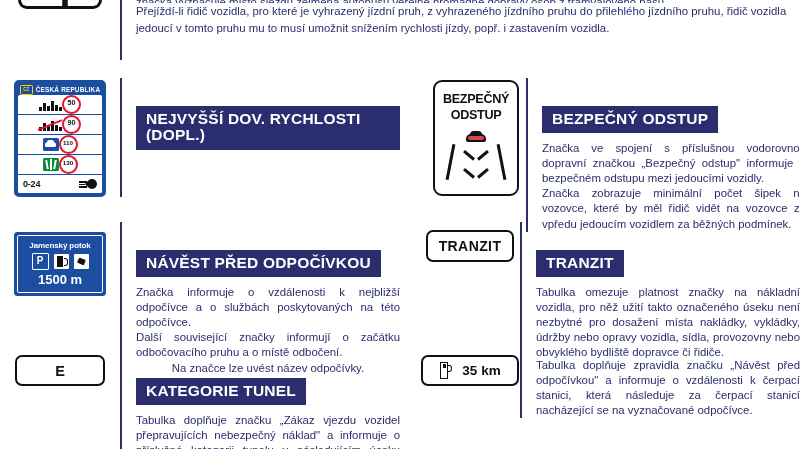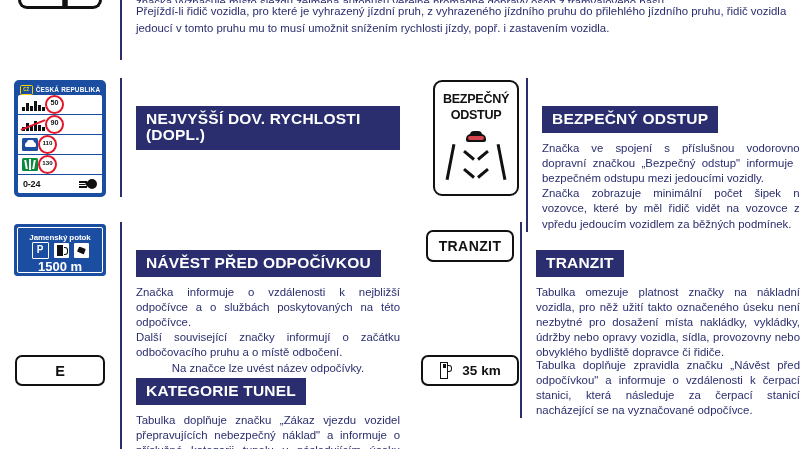--- a/index.html
+++ b/index.html
@@ -44,21 +44,21 @@
   
   .sign-bus{width:78px;height:56px;border:3px solid #111;border-bottom-left-radius:9px;border-bottom-right-radius:9px;border-top:0;position:relative;overflow:hidden;background:#fff;}
   .bus-curve{position:absolute;left:0;top:0;}
 
   
   .sign-cz{width:84px;border:2px solid #1b4ea0;background:#1b4ea0;border-radius:5px;padding:2px;}
   .cz-head{display:flex;align-items:center;justify-content:center;gap:3px;height:11px;}
   .cz-euro{width:11px;height:8px;background:#1b4ea0;border:.8px solid #ffd500;border-radius:1.5px;color:#ffd500;font-size:4.6px;line-height:7px;text-align:center;font-weight:bold;}
   .cz-head .nm{color:#fff;font-size:6.4px;font-weight:bold;letter-spacing:.2px;}
   .cz-rows{background:#fff;border-radius:2px;}
-  .cz-row{height:19px;display:flex;align-items:center;justify-content:flex-start;padding:0 4px;border-bottom:1.4px solid #1b4ea0;}
+  .cz-row{height:19px;display:flex;align-items:center;justify-content:center;padding:0 4px;border-bottom:1.4px solid #1b4ea0;}
   .cz-row:last-child{border-bottom:0;}
   .limit{width:15px;height:15px;border-radius:50%;border:2.2px solid #e2172a;background:#fff;color:#111;
          font-size:7.2px;font-weight:bold;line-height:11px;text-align:center;}
   .limit.w{font-size:6.2px;}
   .pix{height:12px;display:flex;align-items:flex-end;gap:1px;}
   .pix i{display:block;background:#111;width:3px;}
   .mwbox{width:16px;height:13px;background:#1b4ea0;border-radius:1.5px;position:relative;}
   .mwbox .car{position:absolute;left:2.5px;top:3.5px;width:11px;height:5px;background:#fff;border-radius:3px 3px 1.5px 1.5px;}
   .mwbox .car:after{content:"";position:absolute;left:2px;top:-2px;width:7px;height:3px;background:#fff;border-radius:2px 2px 0 0;}
   .grbox{width:16px;height:13px;background:#0a8a3c;border-radius:1.5px;position:relative;}
@@ -78,21 +78,21 @@
   .bo-car{position:absolute;left:50%;top:52px;transform:translateX(-50%);width:20px;height:8px;background:#111;border-radius:5px 5px 2px 2px;}
   .bo-car:after{content:"";position:absolute;left:4px;top:-3px;width:12px;height:5px;background:#111;border-radius:4px 4px 0 0;}
   .bo-car i{position:absolute;left:2px;top:2px;width:16px;height:3.5px;background:#d6444e;border-radius:2px;}
   .bo-line{position:absolute;width:3px;background:#111;}
   .bo-ar{position:absolute;width:22px;height:11px;}
   .bo-ar:before,.bo-ar:after{content:"";position:absolute;top:0;width:13px;height:2.6px;background:#111;}
   .bo-ar:before{left:0;transform:rotate(40deg);transform-origin:left top;}
   .bo-ar:after{right:0;transform:rotate(-40deg);transform-origin:right top;}
 
   
-  .sign-jp{width:92px;height:52px;background:#1b4ea0;border:1.5px solid #1b4ea0;border-radius:3px;padding:2px;box-sizing:border-box;}
+  .sign-jp{width:92px;height:64px;background:#1b4ea0;border:1.5px solid #1b4ea0;border-radius:3px;padding:2px;box-sizing:border-box;margin-top:8px;}
   .jp-in{width:100%;height:100%;border:1.4px solid #fff;border-radius:2px;box-sizing:border-box;
          display:flex;flex-direction:column;align-items:center;justify-content:space-between;padding:5px 0 5px 0;}
   .jp-name{color:#fff;font-size:8px;font-weight:bold;letter-spacing:-.1px;}
   .jp-icons{display:flex;gap:5px;align-items:center;}
   .jp-ic{width:15px;height:15px;background:#fff;border-radius:1px;position:relative;}
   .jp-ic.p{background:#1b4ea0;border:1.4px solid #fff;color:#fff;font-size:10px;font-weight:bold;text-align:center;line-height:13px;}
   .jp-ic .pump{position:absolute;left:3.5px;top:2px;width:6px;height:11px;background:#111;}
   .jp-ic .pump:after{content:"";position:absolute;left:6.5px;top:2px;width:3px;height:6px;border:1.3px solid #111;border-left:0;border-radius:0 3px 3px 0;}
   .jp-ic .fork{position:absolute;left:3px;top:3px;width:9px;height:9px;background:#111;transform:rotate(-25deg);clip-path:polygon(0 40%,45% 0,100% 55%,55% 100%);}
   .jp-dist{color:#fff;font-size:13px;font-weight:bold;}

